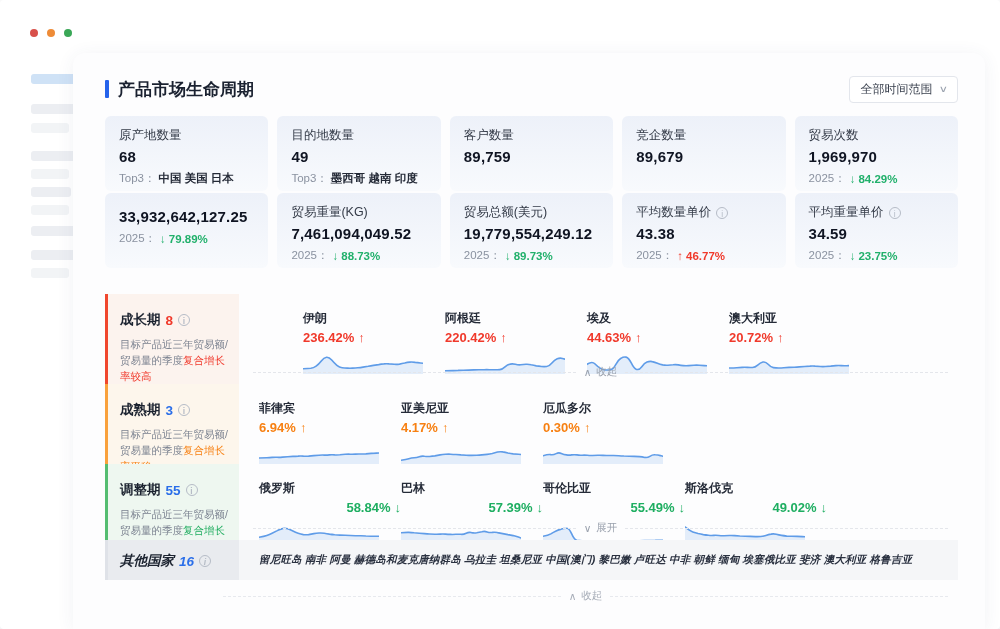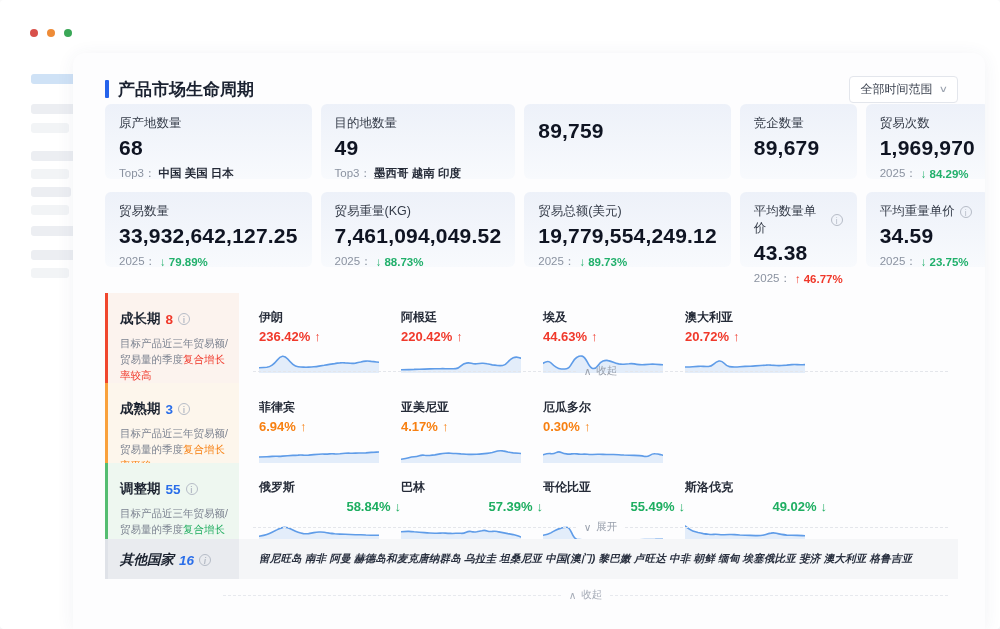--- a/index.html
+++ b/index.html
@@ -26,38 +26,38 @@
     box-shadow:0 2px 18px rgba(50,70,110,.07);box-sizing:border-box;
     padding:0 27px 0 32px;overflow:hidden;}
   .phead{display:flex;align-items:center;justify-content:space-between;
     padding-top:21px;height:30px;}
   .htitle{display:flex;align-items:center;gap:9px;font-size:17px;font-weight:700;color:#1a2130;}
   .tbar{width:4px;height:18px;background:#2563eb;border-radius:1px;}
   .dropdown{height:27px;border:1px solid #e3e6ec;border-radius:4px;background:#fff;
     display:flex;align-items:center;gap:8px;padding:0 10px;font-size:12px;color:#3c4350;cursor:pointer;box-sizing:border-box;}
   .chev{font-size:9px;color:#9aa2ae;transform:scaleX(1.4);}
   
-  .stats{display:grid;grid-template-columns:repeat(5,1fr);gap:13px 9px;}
+  .stats{margin-top:12px;display:grid;grid-template-columns:repeat(5,1fr);gap:2px 9px;}
   .card{background:linear-gradient(180deg,#edf1f9 0%,#f8fafd 100%);
     border-radius:6px;padding:11px 14px 9px;height:75px;box-sizing:border-box;}
   .card-label{font-size:12.5px;color:#333a47;display:flex;gap:5px;align-items:center;}
-  .card-value{margin-top:4px;font-size:21px;font-weight:700;color:#0f1422;letter-spacing:.2px;}
+  .card-value{margin-top:4px;font-size:15px;font-weight:700;color:#0f1422;letter-spacing:.2px;}
   .card-sub{margin-top:6px;font-size:11.5px;color:#8a92a0;display:flex;align-items:center;}
   .sub-v{color:#242a37;font-weight:700;margin-left:3px;}
   .trend{font-weight:700;margin-left:4px;display:flex;gap:3px;align-items:center;}
   .t-down{color:#21b06b;}
   .t-up{color:#f0392b;}
   .info{width:12px;height:12px;border:1px solid #b6bcc7;border-radius:50%;color:#b6bcc7;
     font-size:8.5px;line-height:12px;text-align:center;flex:none;cursor:pointer;box-sizing:border-box;}
   
   .lifecycle{margin-top:26px;}
   .lrow{display:flex;position:relative;}
   .lc-label{width:134px;flex:none;position:relative;box-sizing:border-box;
     border-left:3px solid #ccc;padding:17px 8px 0 12px;}
-  .sec-growth{height:90px;}
+  .sec-growth{height:90px;gap:44px;}
   .sec-growth .lc-label{border-color:#f0472e;background:#fcf3ee;}
   .sec-maturity{height:80px;}
   .sec-maturity .lc-label{border-color:#f9a13c;background:#fdf6ec;}
   .sec-adjust{height:76px;}
   .sec-adjust .lc-label{border-color:#55bd71;background:#eef7f0;}
   .sec-others{height:40px;font-style:italic;}
   .sec-others .lc-label{border-color:#dfe2e8;background:#e9ebef;padding-top:12px;}
   .lc-title{font-size:13.5px;font-weight:700;color:#1c2330;display:flex;align-items:center;gap:5px;}
   .cnt-red{color:#f0392b;}
   .cnt-blue{color:#2a6ee9;}
@@ -131,39 +131,39 @@
       </div>
       <div class="card">
         <div class="card-label">目的地数量</div>
         <div class="card-value">49</div>
         <div class="card-sub">
             <span>Top3：</span>
             <span class="sub-v">墨西哥 越南 印度</span>
           </div>
       </div>
       <div class="card">
+        <div class="card-label">客户数量</div>
         <div class="card-value">89,759</div>
       </div>
       <div class="card">
         <div class="card-label">竞企数量</div>
         <div class="card-value">89,679</div>
       </div>
       <div class="card">
         <div class="card-label">贸易次数</div>
         <div class="card-value">1,969,970</div>
         <div class="card-sub">
             <span>2025：</span>
             <span class="trend t-down">
               <span>↓</span>
               <span>84.29%</span>
             </span>
           </div>
       </div>
       <div class="card">
-        <div class="card-label">贸易数量</div>
         <div class="card-value">33,932,642,127.25</div>
         <div class="card-sub">
             <span>2025：</span>
             <span class="trend t-down">
               <span>↓</span>
               <span>79.89%</span>
             </span>
           </div>
       </div>
       <div class="card">

